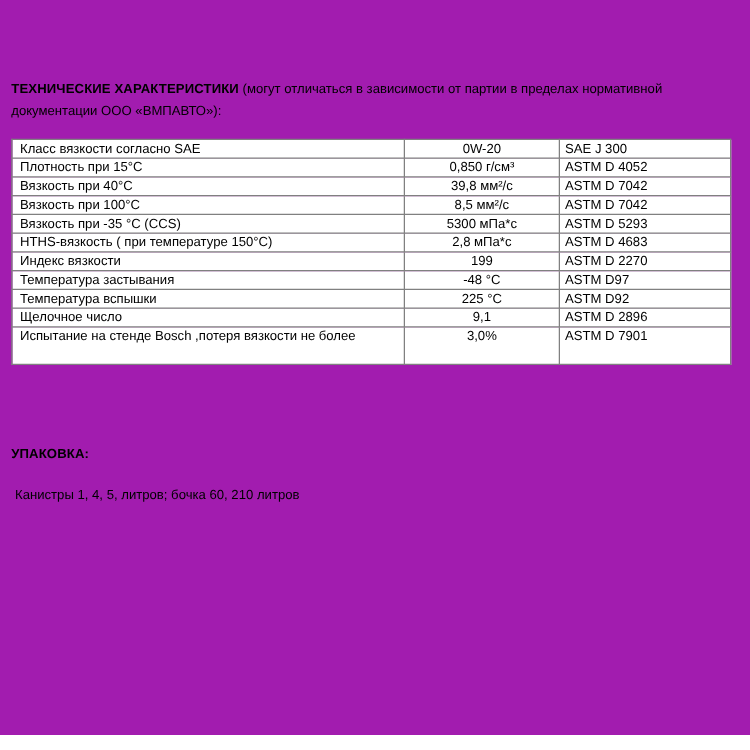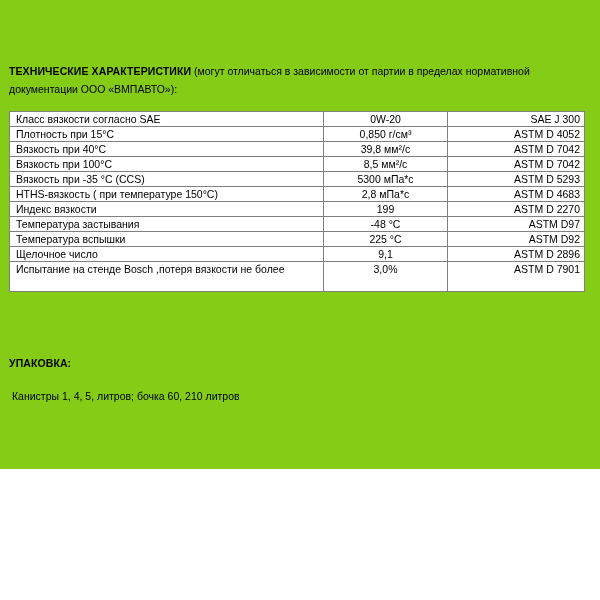--- a/index.html
+++ b/index.html
@@ -14,22 +14,22 @@
     color: #000000;
     overflow: hidden;
     position: relative;
   }
 
   .page {
     position: absolute;
     left: 0;
     top: 0;
     width: 600px;
-    height: 469px;
-    background: #84cc16;
+    height: 588px;
+    background: #a21caf;
   }
 
   
   .intro {
     position: absolute;
     left: 9px;
     top: 51px;
     width: 582px;
     font-size: 10.5px;
     line-height: 18px;
@@ -61,21 +61,21 @@
   }
   .spec-table td.c-name {
     text-align: left;
     padding-left: 6px;
   }
   .spec-table td.c-value {
     text-align: center;
     margin-top: 28px;
   }
   .spec-table td.c-std {
-    text-align: right;
+    text-align: left;
   }
   .spec-table tr.tall td {
     height: 28px;
     vertical-align: top;
     padding-top: 1px;
   }
   .spec-table tr.tall td.c-value,
   .spec-table tr.tall td.c-std {
     vertical-align: top;
   }

